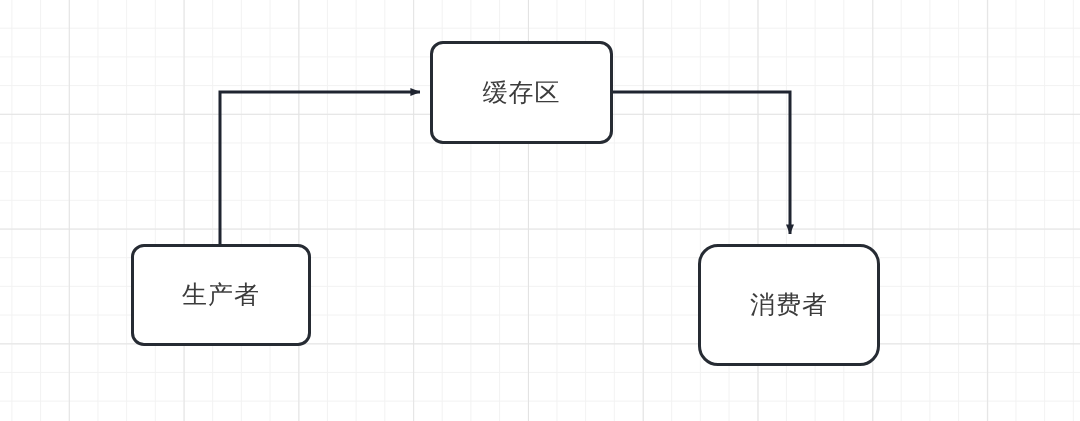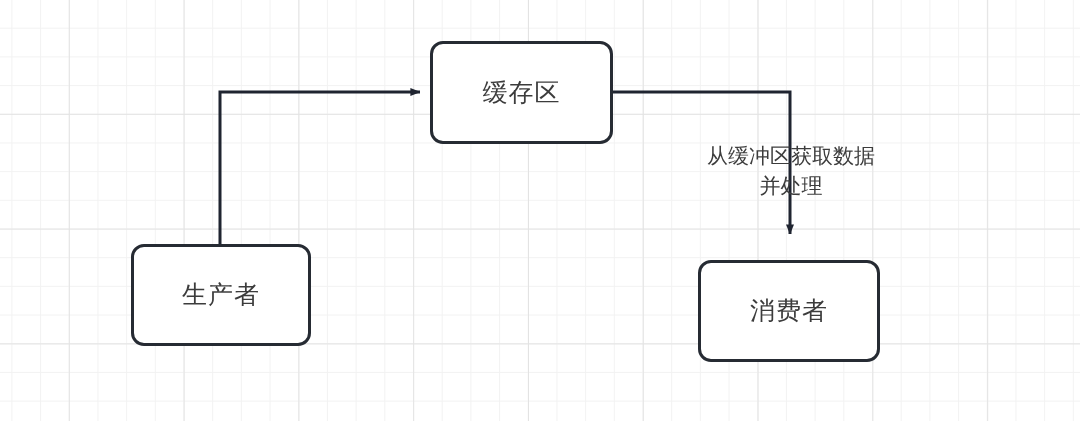--- a/index.html
+++ b/index.html
@@ -53,21 +53,21 @@
   .node-label {
     color: #3c3c3c;
     font-size: 25px;
     line-height: 1.2;
     letter-spacing: 1px;
     white-space: nowrap;
     user-select: none;
   }
   #node-buffer  { left: 430px; top: 41px;  width: 183px; height: 103px; }
   #node-producer{ left: 131px; top: 244px; width: 180px; height: 102px; }
-  #node-consumer{ left: 698px; top: 260px; width: 182px; height: 102px; }
+  #node-consumer{ left: 698px; top: 244px; width: 182px; height: 122px; border-radius: 20px; }
 
   .edge-label {
     position: absolute;
     color: #3c3c3c;
     font-size: 21px;
     line-height: 1.45;
     text-align: center;
     white-space: pre-line;
     user-select: none;
   }
@@ -97,16 +97,14 @@
 
   <div class="node" id="node-buffer">
     <span class="node-label">缓存区</span>
   </div>
 
   <div class="node" id="node-consumer">
     <span class="node-label">消费者</span>
   </div>
 
 
-  <div class="edge-label" id="edge-label-consume">从缓冲区获取数据
-并处理</div>
 
 </div>
 
 </body></html>

